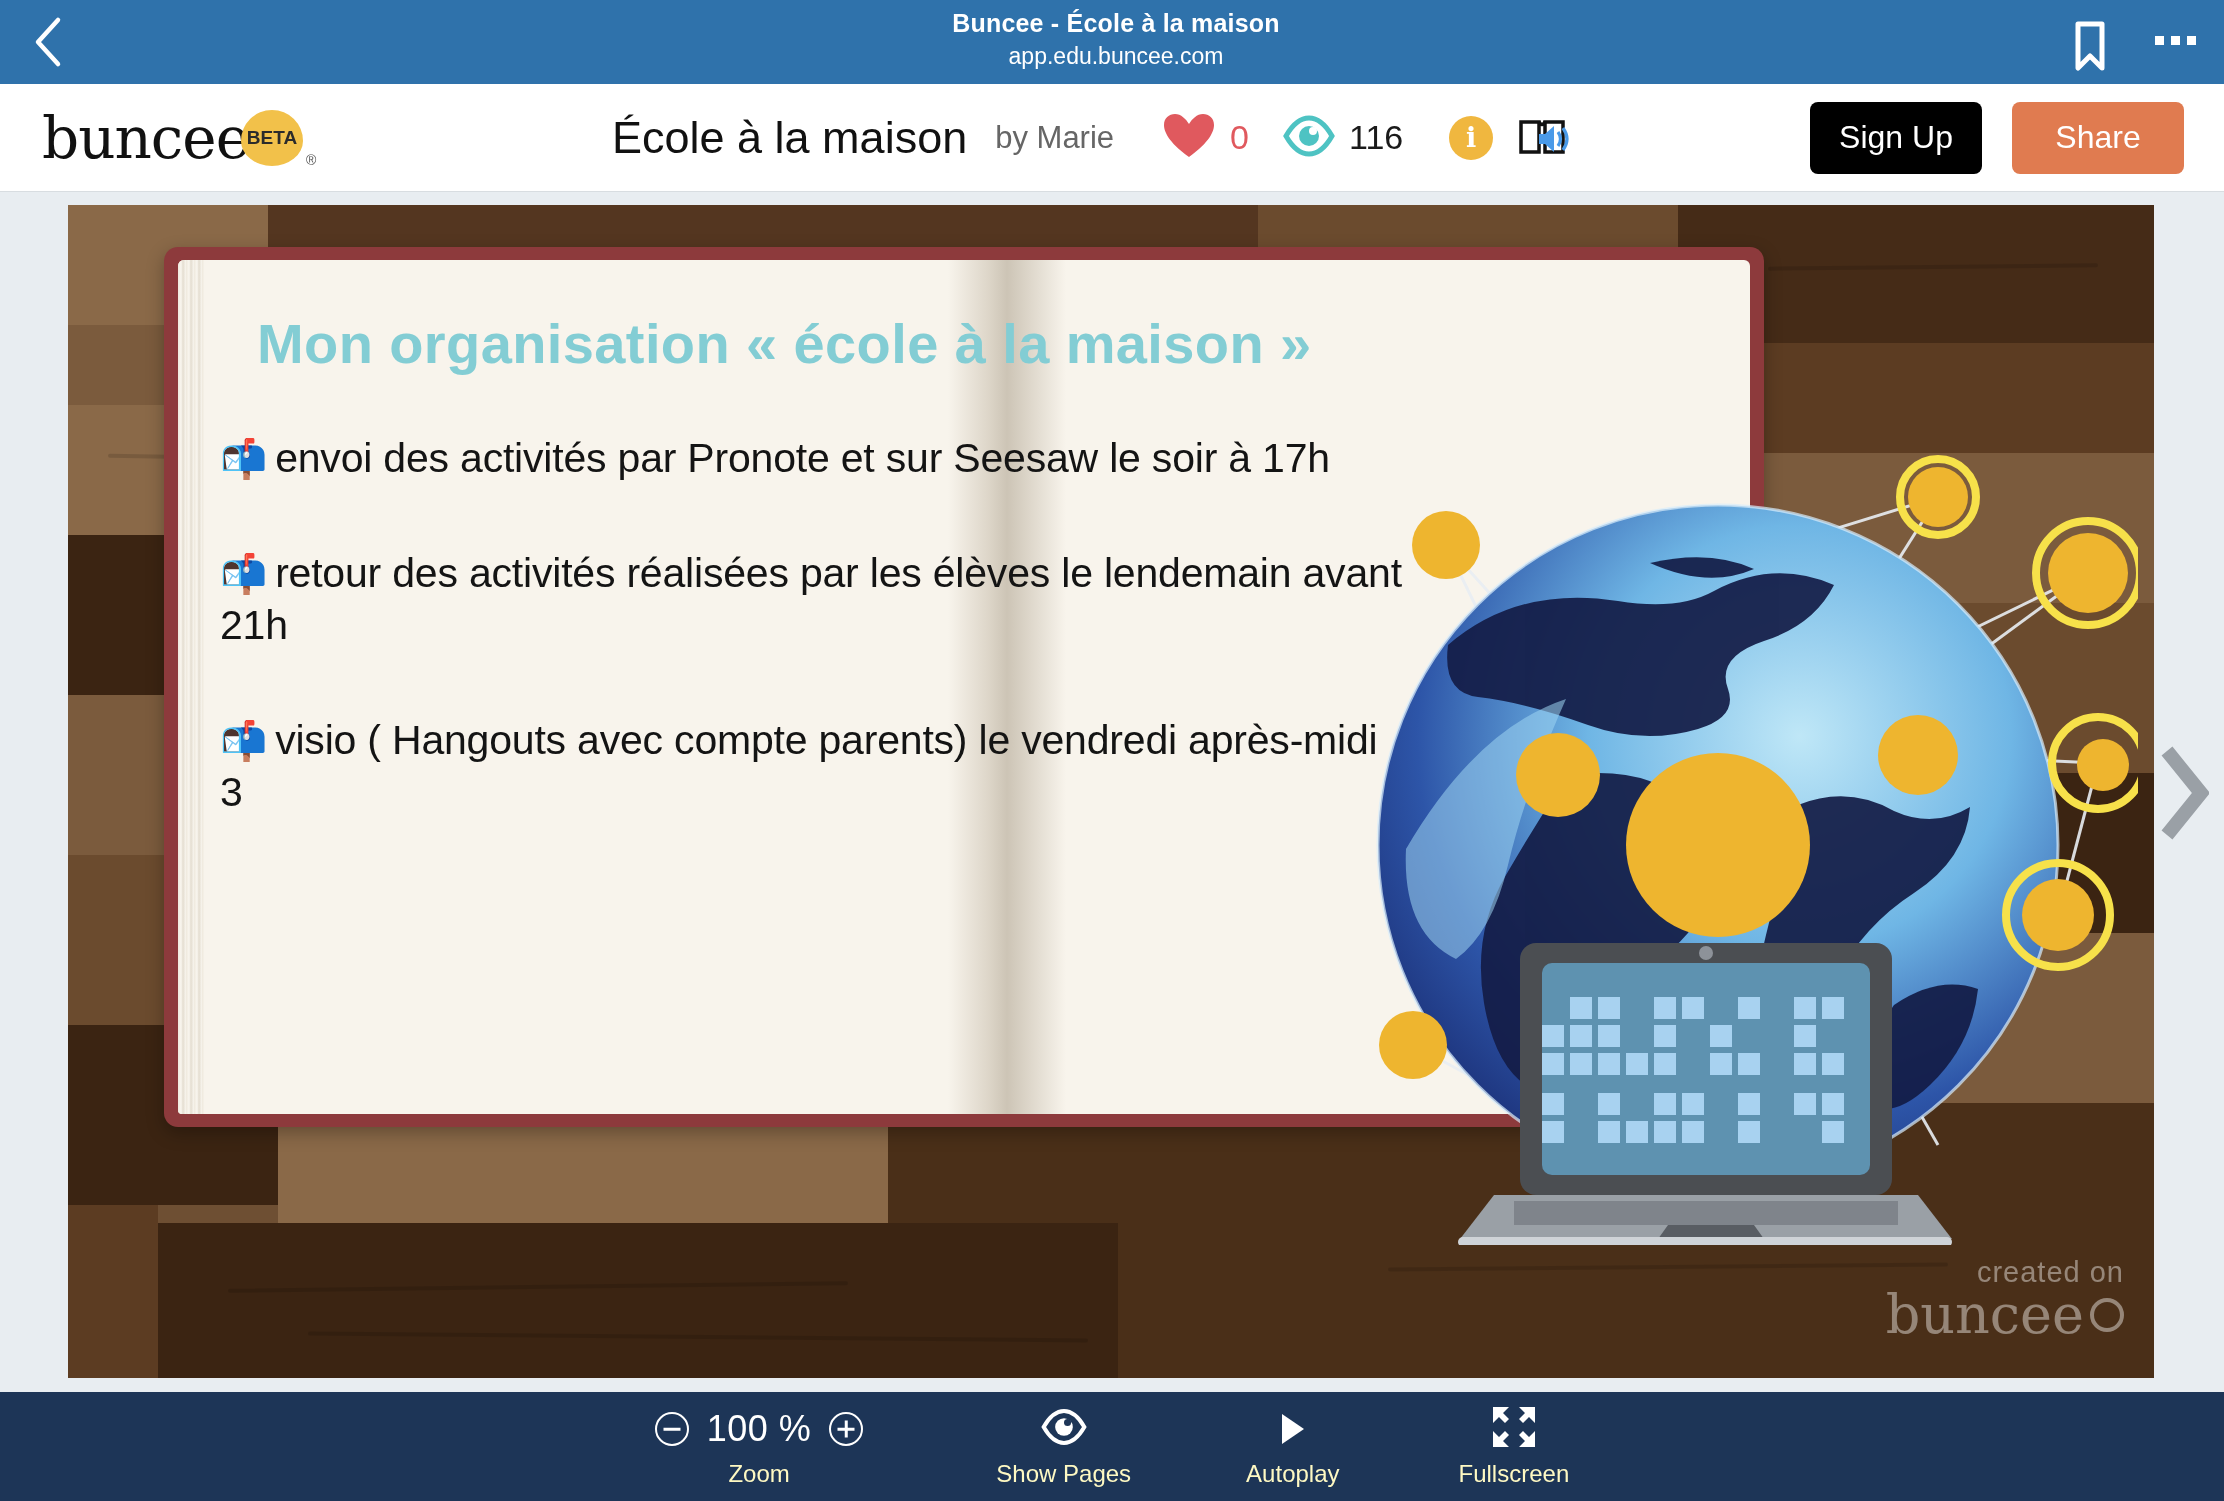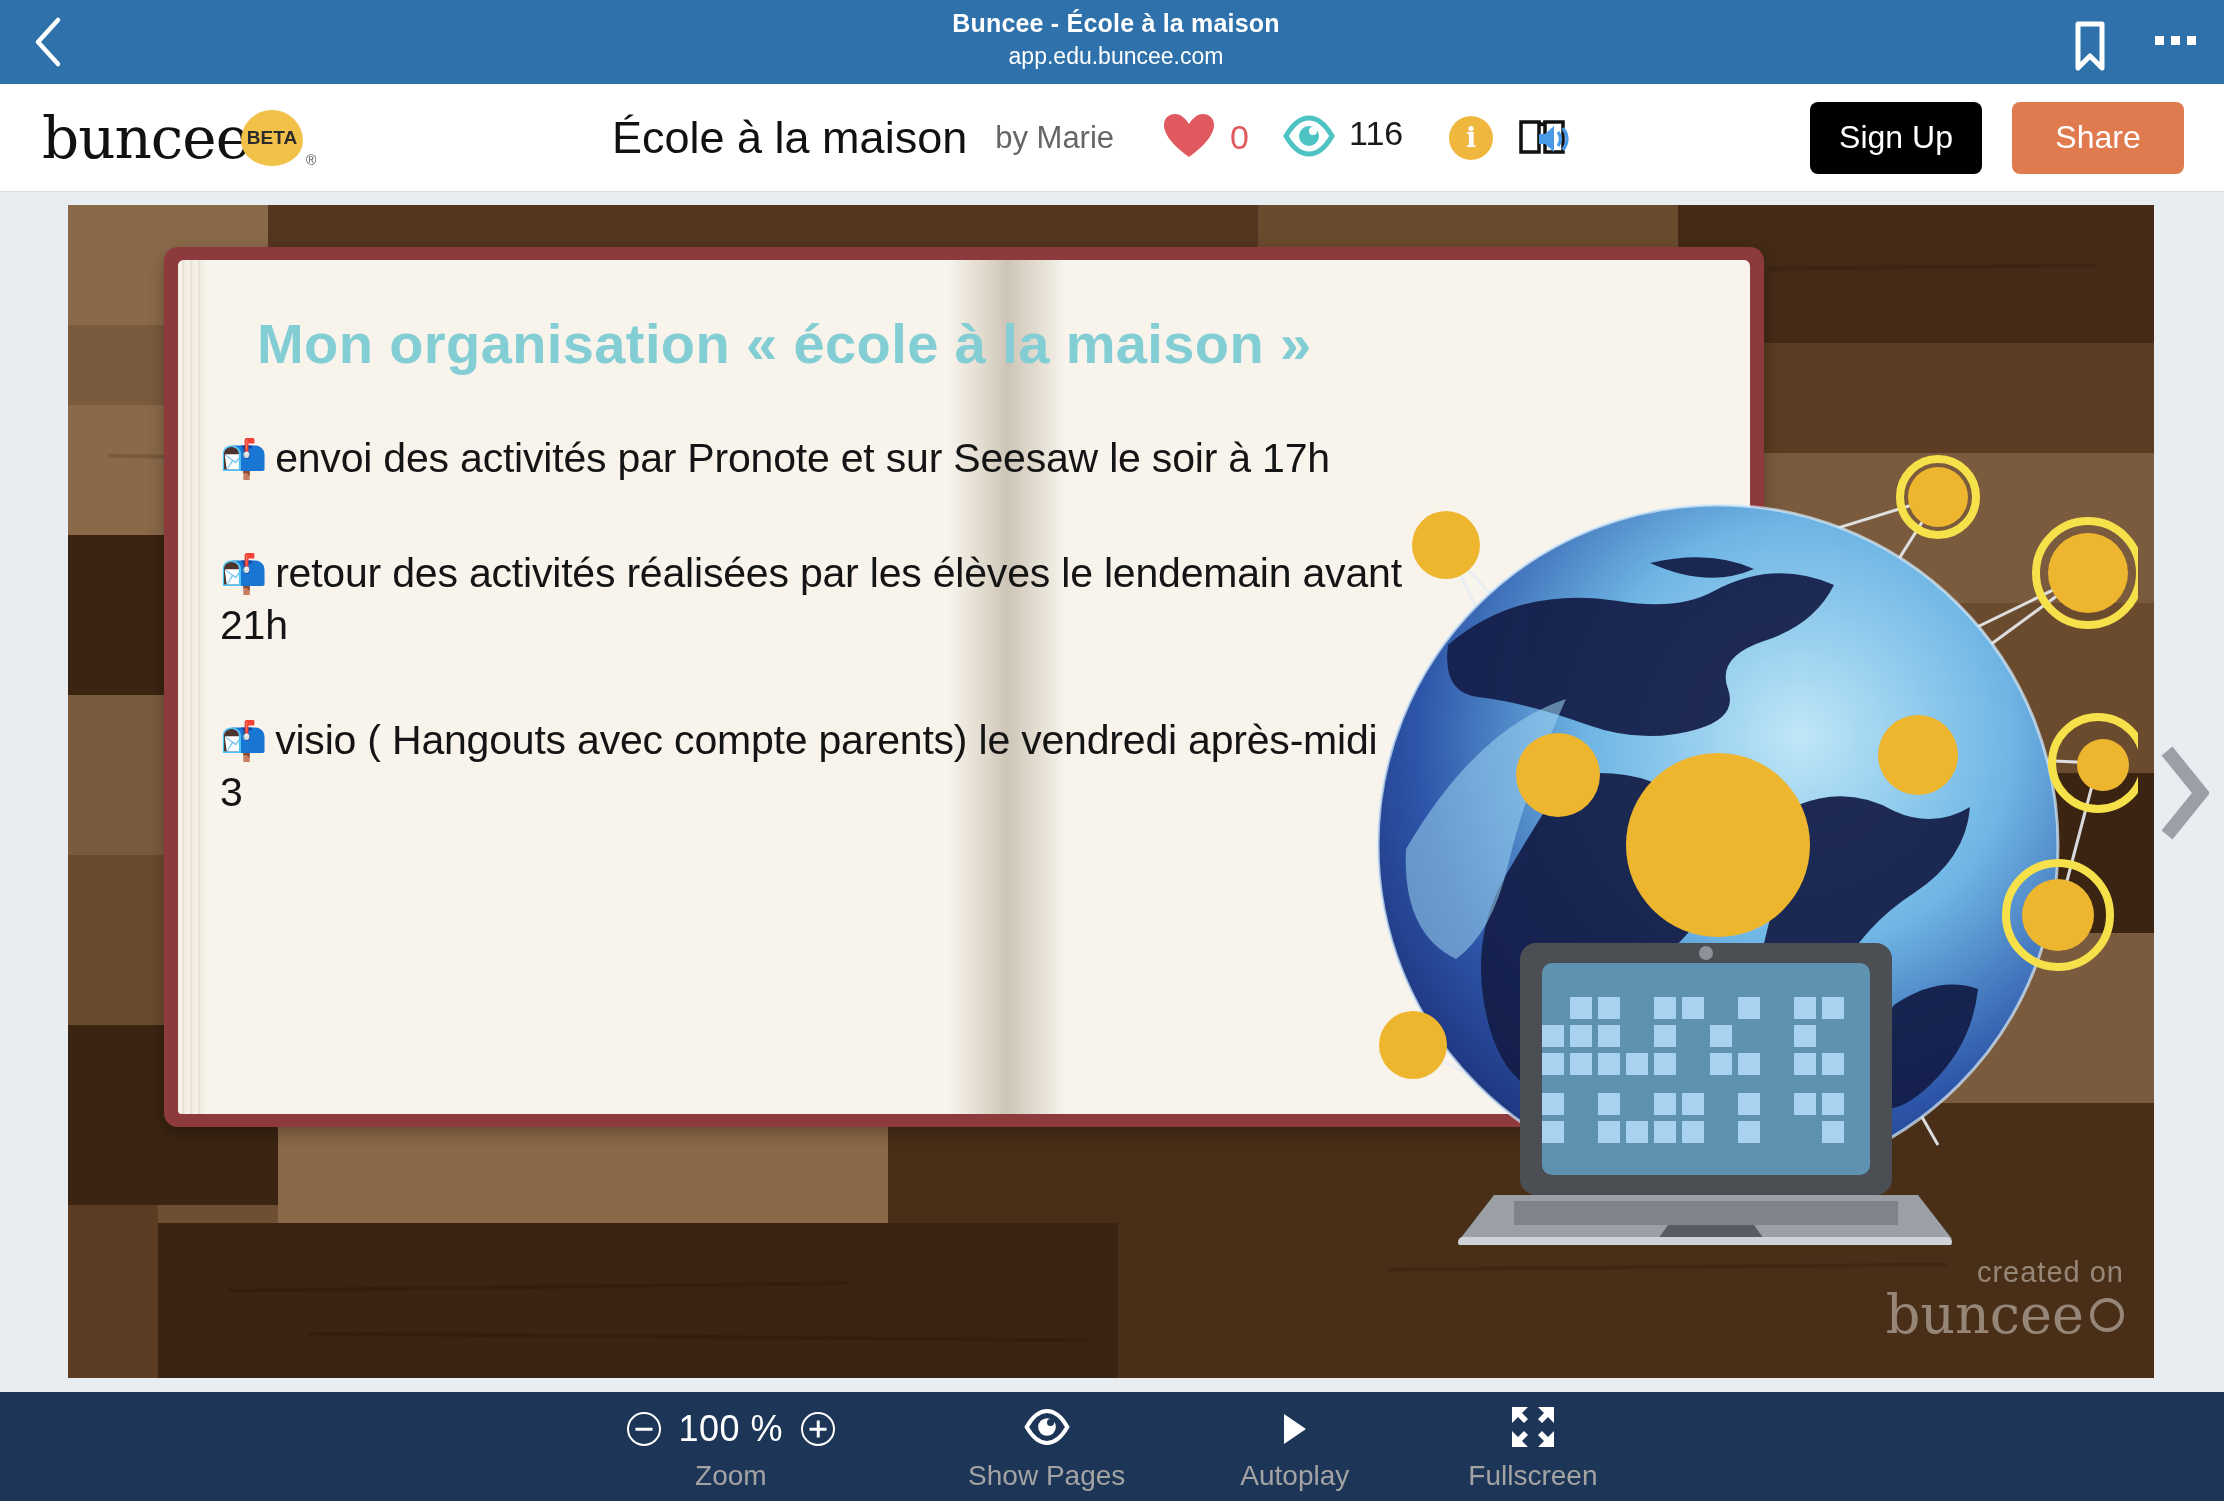--- a/index.html
+++ b/index.html
@@ -77,21 +77,21 @@
   }
   .doc-title {
     font-size: 45px; color: #111; font-weight: 400;
     font-family: "Liberation Sans", sans-serif;
   }
   .doc-author { font-size: 31px; color: #666; margin-left: 28px; }
 
   .stats { display: flex; align-items: center; margin-left: 48px; gap: 0; }
   .stat-like { display: flex; align-items: center; }
   .stat-like .count { font-size: 34px; color: #e0595e; margin-left: 14px; }
-  .stat-views { display: flex; margin-left: 34px; }
+  .stat-views { display: flex; align-items: center; margin-left: 34px; }
   .stat-views .count { font-size: 34px; color: #1a1a1a; margin-left: 14px; }
 
   .icon-info {
     margin-left: 46px; width: 44px; height: 44px;
     border-radius: 50%; background: #f0b73f;
     display: flex; align-items: center; justify-content: center;
     color: #fff; font-size: 27px; font-weight: bold;
     font-family: "DejaVu Serif", serif;
   }
   .icon-readaloud { margin-left: 24px; width: 56px; height: 48px; }
@@ -218,21 +218,21 @@
     background: #1d3557;
     display: flex; align-items: flex-start; justify-content: center;
     gap: 15px;
   }
   .tool-group {
     display: flex; flex-direction: column; align-items: center;
     color: #ffffff; padding-top: 14px;
   }
   .tool-row { display: flex; align-items: center; gap: 18px; height: 46px; }
   .tool-label {
-    font-size: 28px; margin-top: 8px; color: #a3a3a3;
+    font-size: 24px; margin-top: 8px; color: #fef9c3;
     font-family: "Liberation Sans", sans-serif;
   }
   .zoom-group { margin-right: 118px; }
   .zoom-value { font-size: 36px; color: #fff; letter-spacing: .5px; }
   .circle-btn {
     width: 34px; height: 34px; border: 2.5px solid #fff; border-radius: 50%;
     position: relative; cursor: pointer;
   }
   .circle-btn::before {
     content: ""; position: absolute; left: 50%; top: 50%;

